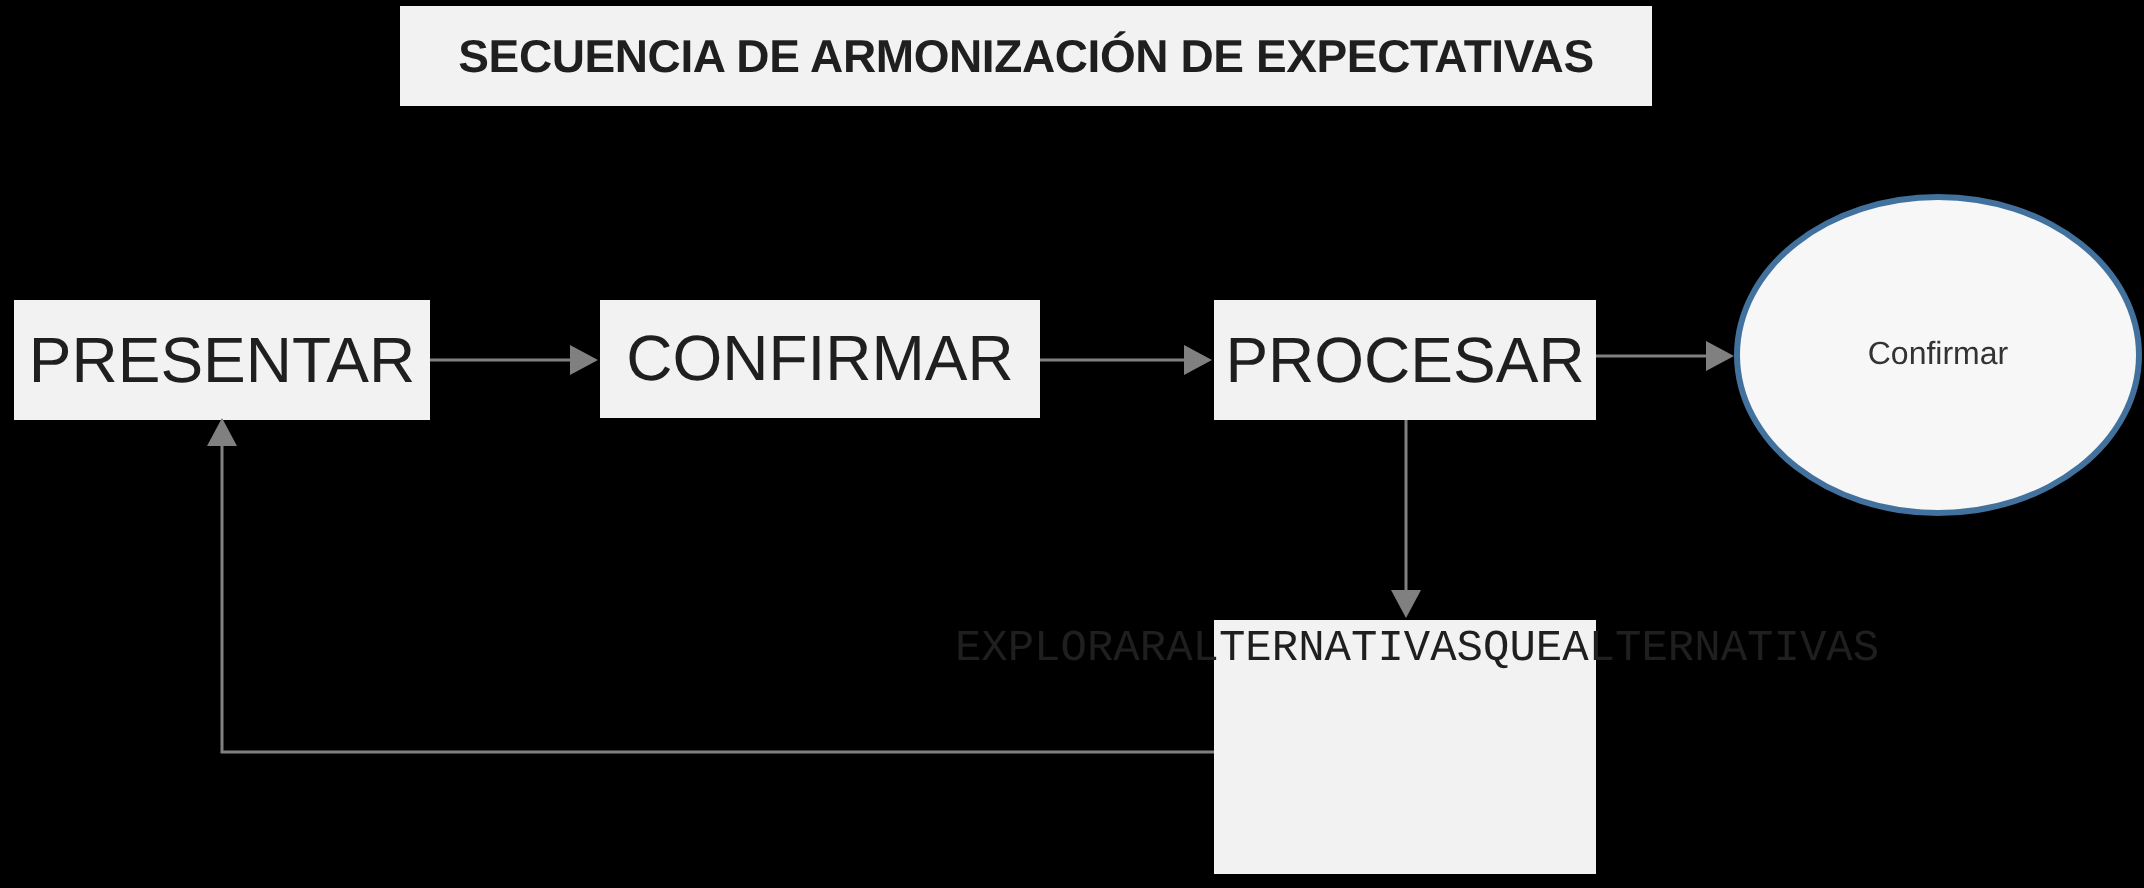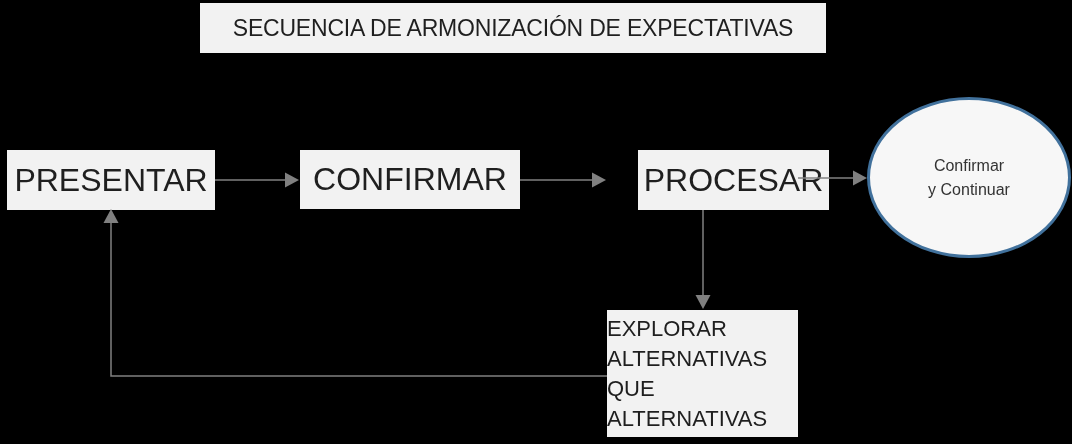--- a/index.html
+++ b/index.html
@@ -20,30 +20,30 @@
     font-family:"Liberation Sans", sans-serif;
   }
   .box{
     position:absolute;
     background:var(--node-fill);
     color:var(--node-text);
     display:flex;align-items:center;justify-content:center;
   }
   .title-box{
     left:200px;top:3px;width:626px;height:50px;
-    font-size:23px;letter-spacing:-0.2px;white-space:nowrap;
+    font-size:23px;letter-spacing:-0.2px;white-space:nowrap;font-weight:bold;
   }
   .node-presentar{left:7px;top:150px;width:208px;height:60px;font-size:32px;}
   .node-confirmar{left:300px;top:150px;width:220px;height:59px;font-size:32px;}
-  .node-procesar{left:607px;top:150px;width:191px;height:60px;font-size:32px;margin-left:31px;}
+  .node-procesar{left:607px;top:150px;width:191px;height:60px;font-size:32px;}
   .node-explorar{
     left:607px;top:310px;width:191px;height:127px;
-    flex-direction:column;align-items:flex-start;justify-content:center;
-    padding-left:0;box-sizing:border-box;
-    font-size:22px;line-height:30px;
+    flex-direction:row;align-items:flex-start;justify-content:center;
+    padding-left:12px;box-sizing:border-box;
+    font-size:22px;line-height:30px;font-family:Liberation Mono, monospace;
   }
   .node-resultado{
     position:absolute;
     left:867px;top:97px;width:204px;height:161px;
     background:var(--ellipse-fill);
     border:3px solid var(--ellipse-stroke);
     border-radius:50%;
     box-sizing:border-box;
     display:flex;flex-direction:column;align-items:center;justify-content:center;
     color:var(--ellipse-text);
@@ -79,21 +79,20 @@
 
   <div class="box node-explorar">
     <span>EXPLORAR</span>
     <span>ALTERNATIVAS</span>
     <span>QUE</span>
     <span>ALTERNATIVAS</span>
   </div>
 
   <div class="node-resultado">
     <span>Confirmar</span>
-    <span>y Continuar</span>
   </div>
 
   <svg class="connectors" viewBox="0 0 1072 444">
     <g>
       <line class="connector-line" x1="215" y1="180" x2="286" y2="180"></line>
       <polygon class="connector-arrow" points="299,180 285,172.5 285,187.5"></polygon>
     </g>
     <g>
       <line class="connector-line" x1="520" y1="180" x2="593" y2="180"></line>
       <polygon class="connector-arrow" points="606,180 592,172.5 592,187.5"></polygon>

